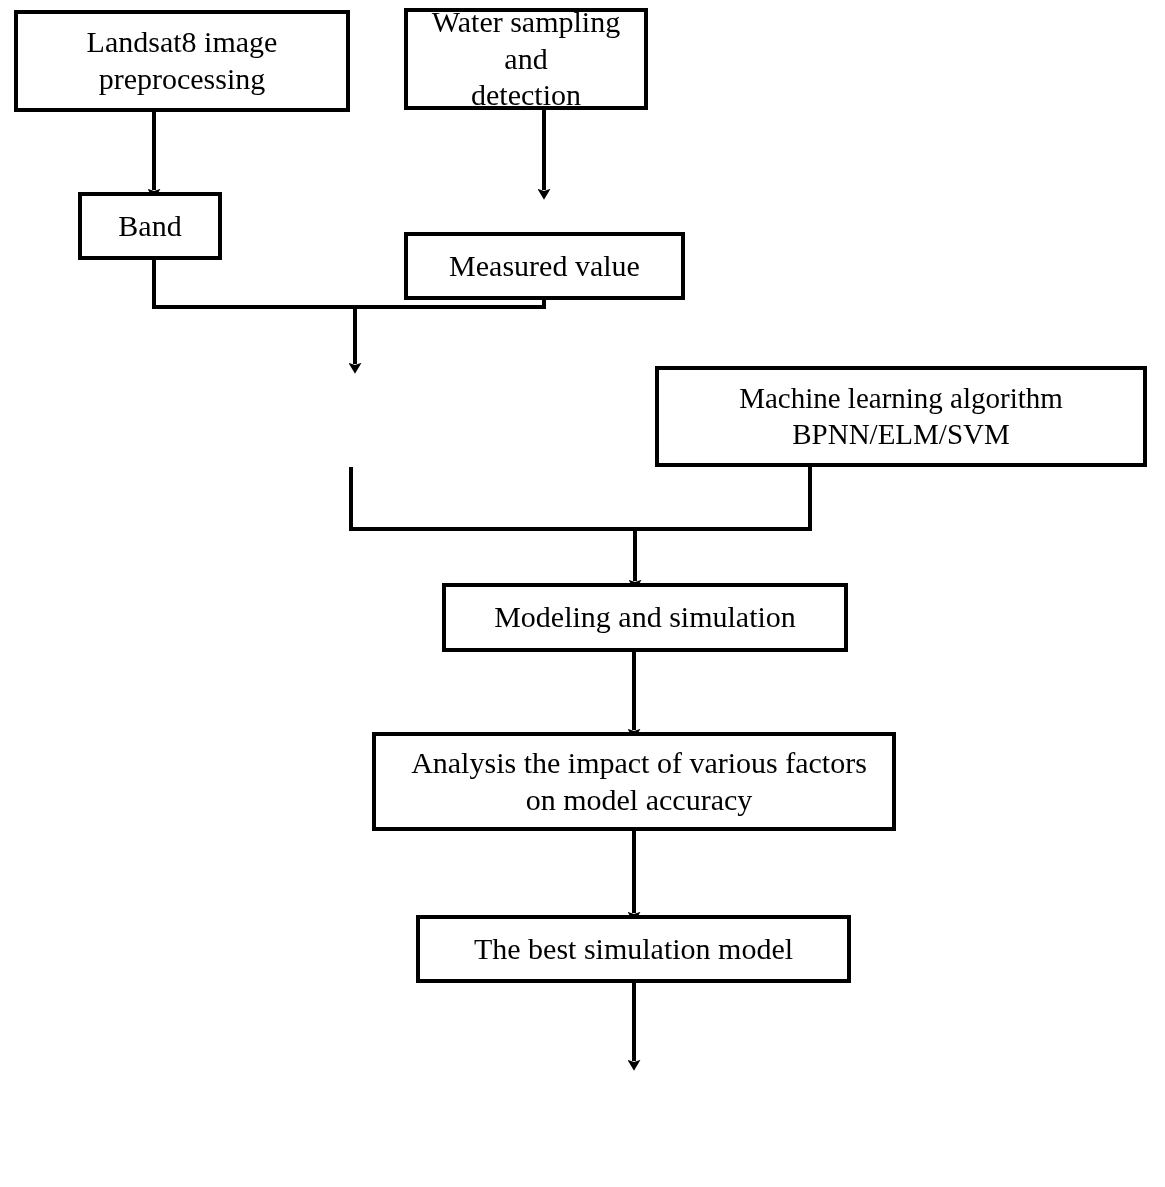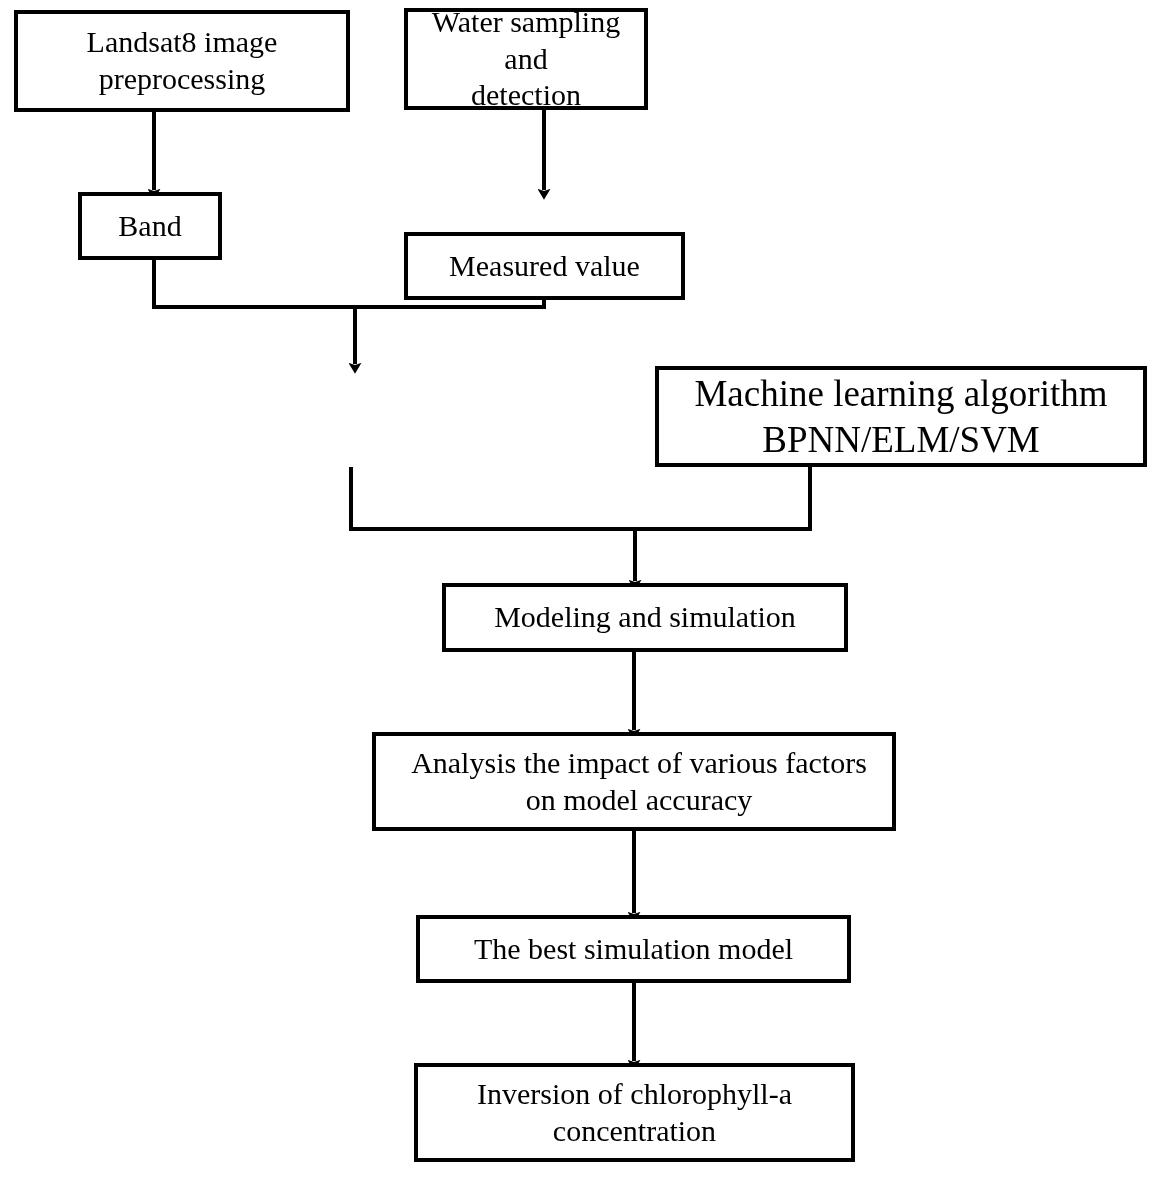--- a/index.html
+++ b/index.html
@@ -35,21 +35,21 @@
     color: #000000;
     z-index: 2;
   }
   .node .label {
     display: block;
     line-height: 1.22;
     white-space: pre-line;
     padding: 0 8px;
   }
   .fs-30 { font-size: 30px; }
-  .fs-29 { font-size: 37px; }
+  .fs-29 { font-size: 29px; }
 </style>
 </head>
 <body>
 
 <div id="canvas">
 
   <svg id="connectors" viewBox="0 0 1165 1187" width="1165" height="1187" aria-hidden="true">
     <defs>
       <marker id="arrow" markerWidth="11" markerHeight="13" refX="1.2" refY="6.5" orient="auto" markerUnits="userSpaceOnUse">
         <path d="M0,0 L11,6.5 L0,13 L2.3,6.5 Z" fill="#000000"></path>
@@ -103,18 +103,14 @@
 
   <div class="node" style="left:372px; top:732px; width:524px; height:99px;padding-left:10px;">
     <span class="label fs-30">Analysis the impact of various factors
 on model accuracy</span>
   </div>
 
   <div class="node" style="left:416px; top:915px; width:435px; height:68px;">
     <span class="label fs-30">The best simulation model</span>
   </div>
 
-  <div class="node" style="left:414px; top:1063px; width:441px; height:99px;">
-    <span class="label fs-30">Inversion of chlorophyll-a
-concentration</span>
-  </div>
 
 </div>
 
 </body></html>

